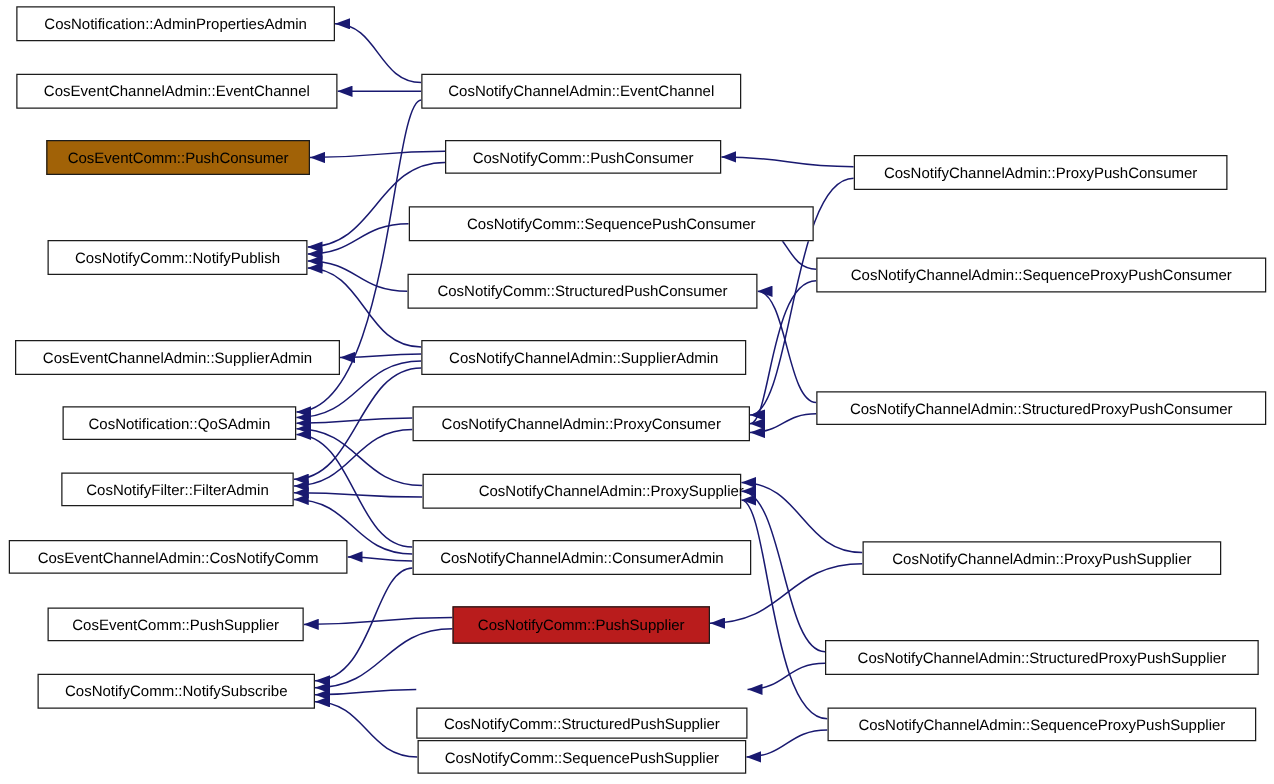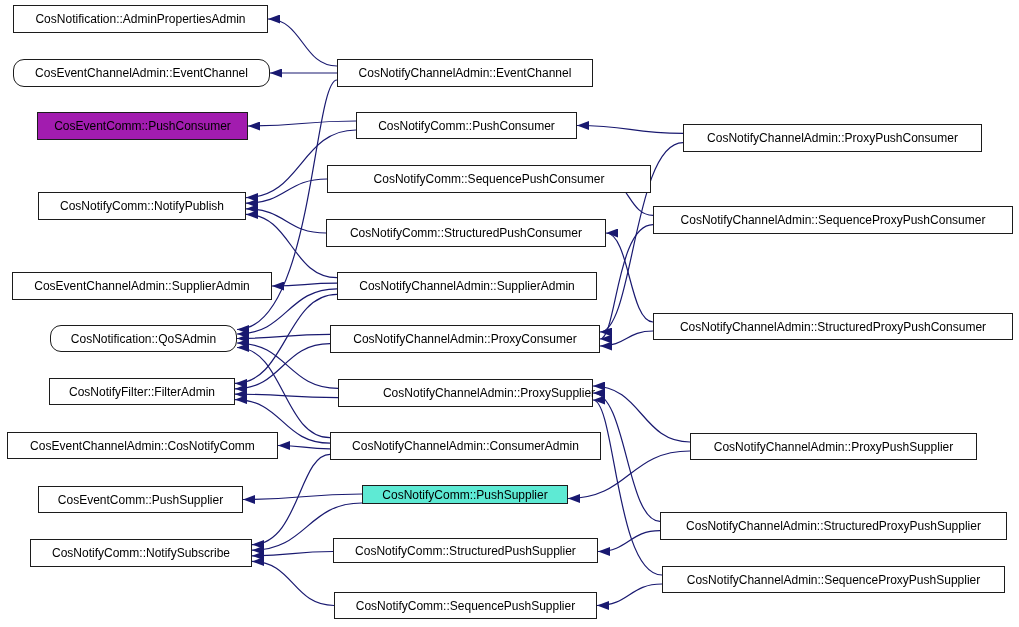--- a/index.html
+++ b/index.html
@@ -80,39 +80,39 @@
         <path d="M 690,442 C 641.5,442 641.5,386 593,386" fill="none" stroke="#191970" stroke-width="1.2" marker-end="url(#arw)"></path>
         <path d="M 690,451 C 629,451 629,498.5 568,498.5" fill="none" stroke="#191970" stroke-width="1.2" marker-end="url(#arw)"></path>
         <path d="M 660,521.3333333333334 C 626.5,521.3333333333334 626.5,393 593,393" fill="none" stroke="#191970" stroke-width="1.2" marker-end="url(#arw)"></path>
         <path d="M 660,530.6666666666666 C 629,530.6666666666666 629,551.5 598,551.5" fill="none" stroke="#191970" stroke-width="1.2" marker-end="url(#arw)"></path>
         <path d="M 662,575 C 615.5,575 615.5,400 593,400" fill="none" stroke="#191970" stroke-width="1.2" marker-end="url(#arw)"></path>
         <path d="M 662,584 C 629.5,584 629.5,605.5 597,605.5" fill="none" stroke="#191970" stroke-width="1.2" marker-end="url(#arw)"></path>
       </g>
   </svg>
   <div>
       <div class="node" style="left: 13px; top: 5px; width: 255px; height: 28px; border-color: rgb(28, 28, 28); background: rgb(255, 255, 255); color: rgb(0, 0, 0);">CosNotification::AdminPropertiesAdmin</div>
-      <div class="node" style="left: 13px; top: 59px; width: 257px; height: 28px; border-color: rgb(28, 28, 28); background: rgb(255, 255, 255); color: rgb(0, 0, 0); border-radius: 11px;">CosEventChannelAdmin::EventChannel</div>
-      <div class="node" style="left: 37px; top: 112px; width: 211px; height: 28px; border-color: rgb(28, 28, 28); background: #a21caf; color: rgb(0, 0, 0);">CosEventComm::PushConsumer</div>
+      <div class="node" style="left: 13px; top: 59px; width: 257px; height: 28px; border-color: rgb(28, 28, 28); background: rgb(255, 255, 255); color: rgb(0, 0, 0);">CosEventChannelAdmin::EventChannel</div>
+      <div class="node" style="left: 37px; top: 112px; width: 211px; height: 28px; border-color: rgb(28, 28, 28); background: #a16207; color: rgb(0, 0, 0);">CosEventComm::PushConsumer</div>
       <div class="node" style="left: 38px; top: 192px; width: 208px; height: 28px; border-color: rgb(28, 28, 28); background: rgb(255, 255, 255); color: rgb(0, 0, 0);">CosNotifyComm::NotifyPublish</div>
       <div class="node" style="left: 12px; top: 272px; width: 260px; height: 28px; border-color: rgb(28, 28, 28); background: rgb(255, 255, 255); color: rgb(0, 0, 0);">CosEventChannelAdmin::SupplierAdmin</div>
-      <div class="node" style="left: 50px; top: 325px; width: 187px; height: 27px; border-color: rgb(28, 28, 28); background: rgb(255, 255, 255); color: rgb(0, 0, 0); border-radius: 11px;">CosNotification::QoSAdmin</div>
+      <div class="node" style="left: 50px; top: 325px; width: 187px; height: 27px; border-color: rgb(28, 28, 28); background: rgb(255, 255, 255); color: rgb(0, 0, 0);">CosNotification::QoSAdmin</div>
       <div class="node" style="left: 49px; top: 378px; width: 186px; height: 27px; border-color: rgb(28, 28, 28); background: rgb(255, 255, 255); color: rgb(0, 0, 0);">CosNotifyFilter::FilterAdmin</div>
       <div class="node" style="left: 7px; top: 432px; width: 271px; height: 27px; border-color: rgb(28, 28, 28); background: rgb(255, 255, 255); color: rgb(0, 0, 0);">CosEventChannelAdmin::CosNotifyComm</div>
       <div class="node" style="left: 38px; top: 486px; width: 205px; height: 27px; border-color: rgb(28, 28, 28); background: rgb(255, 255, 255); color: rgb(0, 0, 0);">CosEventComm::PushSupplier</div>
       <div class="node" style="left: 30px; top: 539px; width: 222px; height: 28px; border-color: rgb(28, 28, 28); background: rgb(255, 255, 255); color: rgb(0, 0, 0);">CosNotifyComm::NotifySubscribe</div>
       <div class="node" style="left: 337px; top: 59px; width: 256px; height: 28px; border-color: rgb(28, 28, 28); background: rgb(255, 255, 255); color: rgb(0, 0, 0);">CosNotifyChannelAdmin::EventChannel</div>
       <div class="node" style="left: 356px; top: 112px; width: 221px; height: 27px; border-color: rgb(28, 28, 28); background: rgb(255, 255, 255); color: rgb(0, 0, 0);">CosNotifyComm::PushConsumer</div>
       <div class="node" style="left: 327px; top: 165px; width: 324px; height: 28px; border-color: rgb(28, 28, 28); background: rgb(255, 255, 255); color: rgb(0, 0, 0);">CosNotifyComm::SequencePushConsumer</div>
       <div class="node" style="left: 326px; top: 219px; width: 280px; height: 28px; border-color: rgb(28, 28, 28); background: rgb(255, 255, 255); color: rgb(0, 0, 0); text-align: right;">CosNotifyComm::StructuredPushConsumer</div>
       <div class="node" style="left: 337px; top: 272px; width: 260px; height: 28px; border-color: rgb(28, 28, 28); background: rgb(255, 255, 255); color: rgb(0, 0, 0);">CosNotifyChannelAdmin::SupplierAdmin</div>
       <div class="node" style="left: 330px; top: 325px; width: 270px; height: 28px; border-color: rgb(28, 28, 28); background: rgb(255, 255, 255); color: rgb(0, 0, 0);">CosNotifyChannelAdmin::ProxyConsumer</div>
       <div class="node" style="left: 338px; top: 379px; width: 255px; height: 28px; border-color: rgb(28, 28, 28); background: rgb(255, 255, 255); color: rgb(0, 0, 0); padding-left: 47px;">CosNotifyChannelAdmin::ProxySupplier</div>
       <div class="node" style="left: 330px; top: 432px; width: 271px; height: 28px; border-color: rgb(28, 28, 28); background: rgb(255, 255, 255); color: rgb(0, 0, 0);">CosNotifyChannelAdmin::ConsumerAdmin</div>
-      <div class="node" style="left: 362px; top: 485px; width: 206px; height: 19px; border-color: rgb(28, 28, 28); background: #5eead4; color: rgb(0, 0, 0);">CosNotifyComm::PushSupplier</div>
-      <div class="node" style="left: 333px; top: 538px; width: 265px; height: 25px; border-color: rgb(28, 28, 28); background: rgb(255, 255, 255); color: rgb(0, 0, 0);">CosNotifyComm::StructuredPushSupplier</div>
+      <div class="node" style="left: 362px; top: 485px; width: 206px; height: 30px; border-color: rgb(28, 28, 28); background: #b91c1c; color: rgb(0, 0, 0);">CosNotifyComm::PushSupplier</div>
+      <div class="node" style="left: 333px; top: 566px; width: 265px; height: 25px; border-color: rgb(28, 28, 28); background: rgb(255, 255, 255); color: rgb(0, 0, 0);">CosNotifyComm::StructuredPushSupplier</div>
       <div class="node" style="left: 334px; top: 592px; width: 263px; height: 27px; border-color: rgb(28, 28, 28); background: rgb(255, 255, 255); color: rgb(0, 0, 0);">CosNotifyComm::SequencePushSupplier</div>
       <div class="node" style="left: 683px; top: 124px; width: 299px; height: 28px; border-color: rgb(28, 28, 28); background: rgb(255, 255, 255); color: rgb(0, 0, 0);">CosNotifyChannelAdmin::ProxyPushConsumer</div>
       <div class="node" style="left: 653px; top: 206px; width: 360px; height: 28px; border-color: rgb(28, 28, 28); background: rgb(255, 255, 255); color: rgb(0, 0, 0);">CosNotifyChannelAdmin::SequenceProxyPushConsumer</div>
       <div class="node" style="left: 653px; top: 313px; width: 360px; height: 27px; border-color: rgb(28, 28, 28); background: rgb(255, 255, 255); color: rgb(0, 0, 0);">CosNotifyChannelAdmin::StructuredProxyPushConsumer</div>
       <div class="node" style="left: 690px; top: 433px; width: 287px; height: 27px; border-color: rgb(28, 28, 28); background: rgb(255, 255, 255); color: rgb(0, 0, 0);">CosNotifyChannelAdmin::ProxyPushSupplier</div>
       <div class="node" style="left: 660px; top: 512px; width: 347px; height: 28px; border-color: rgb(28, 28, 28); background: rgb(255, 255, 255); color: rgb(0, 0, 0);">CosNotifyChannelAdmin::StructuredProxyPushSupplier</div>
       <div class="node" style="left: 662px; top: 566px; width: 343px; height: 27px; border-color: rgb(28, 28, 28); background: rgb(255, 255, 255); color: rgb(0, 0, 0);">CosNotifyChannelAdmin::SequenceProxyPushSupplier</div>
     </div>
 </div>
 

